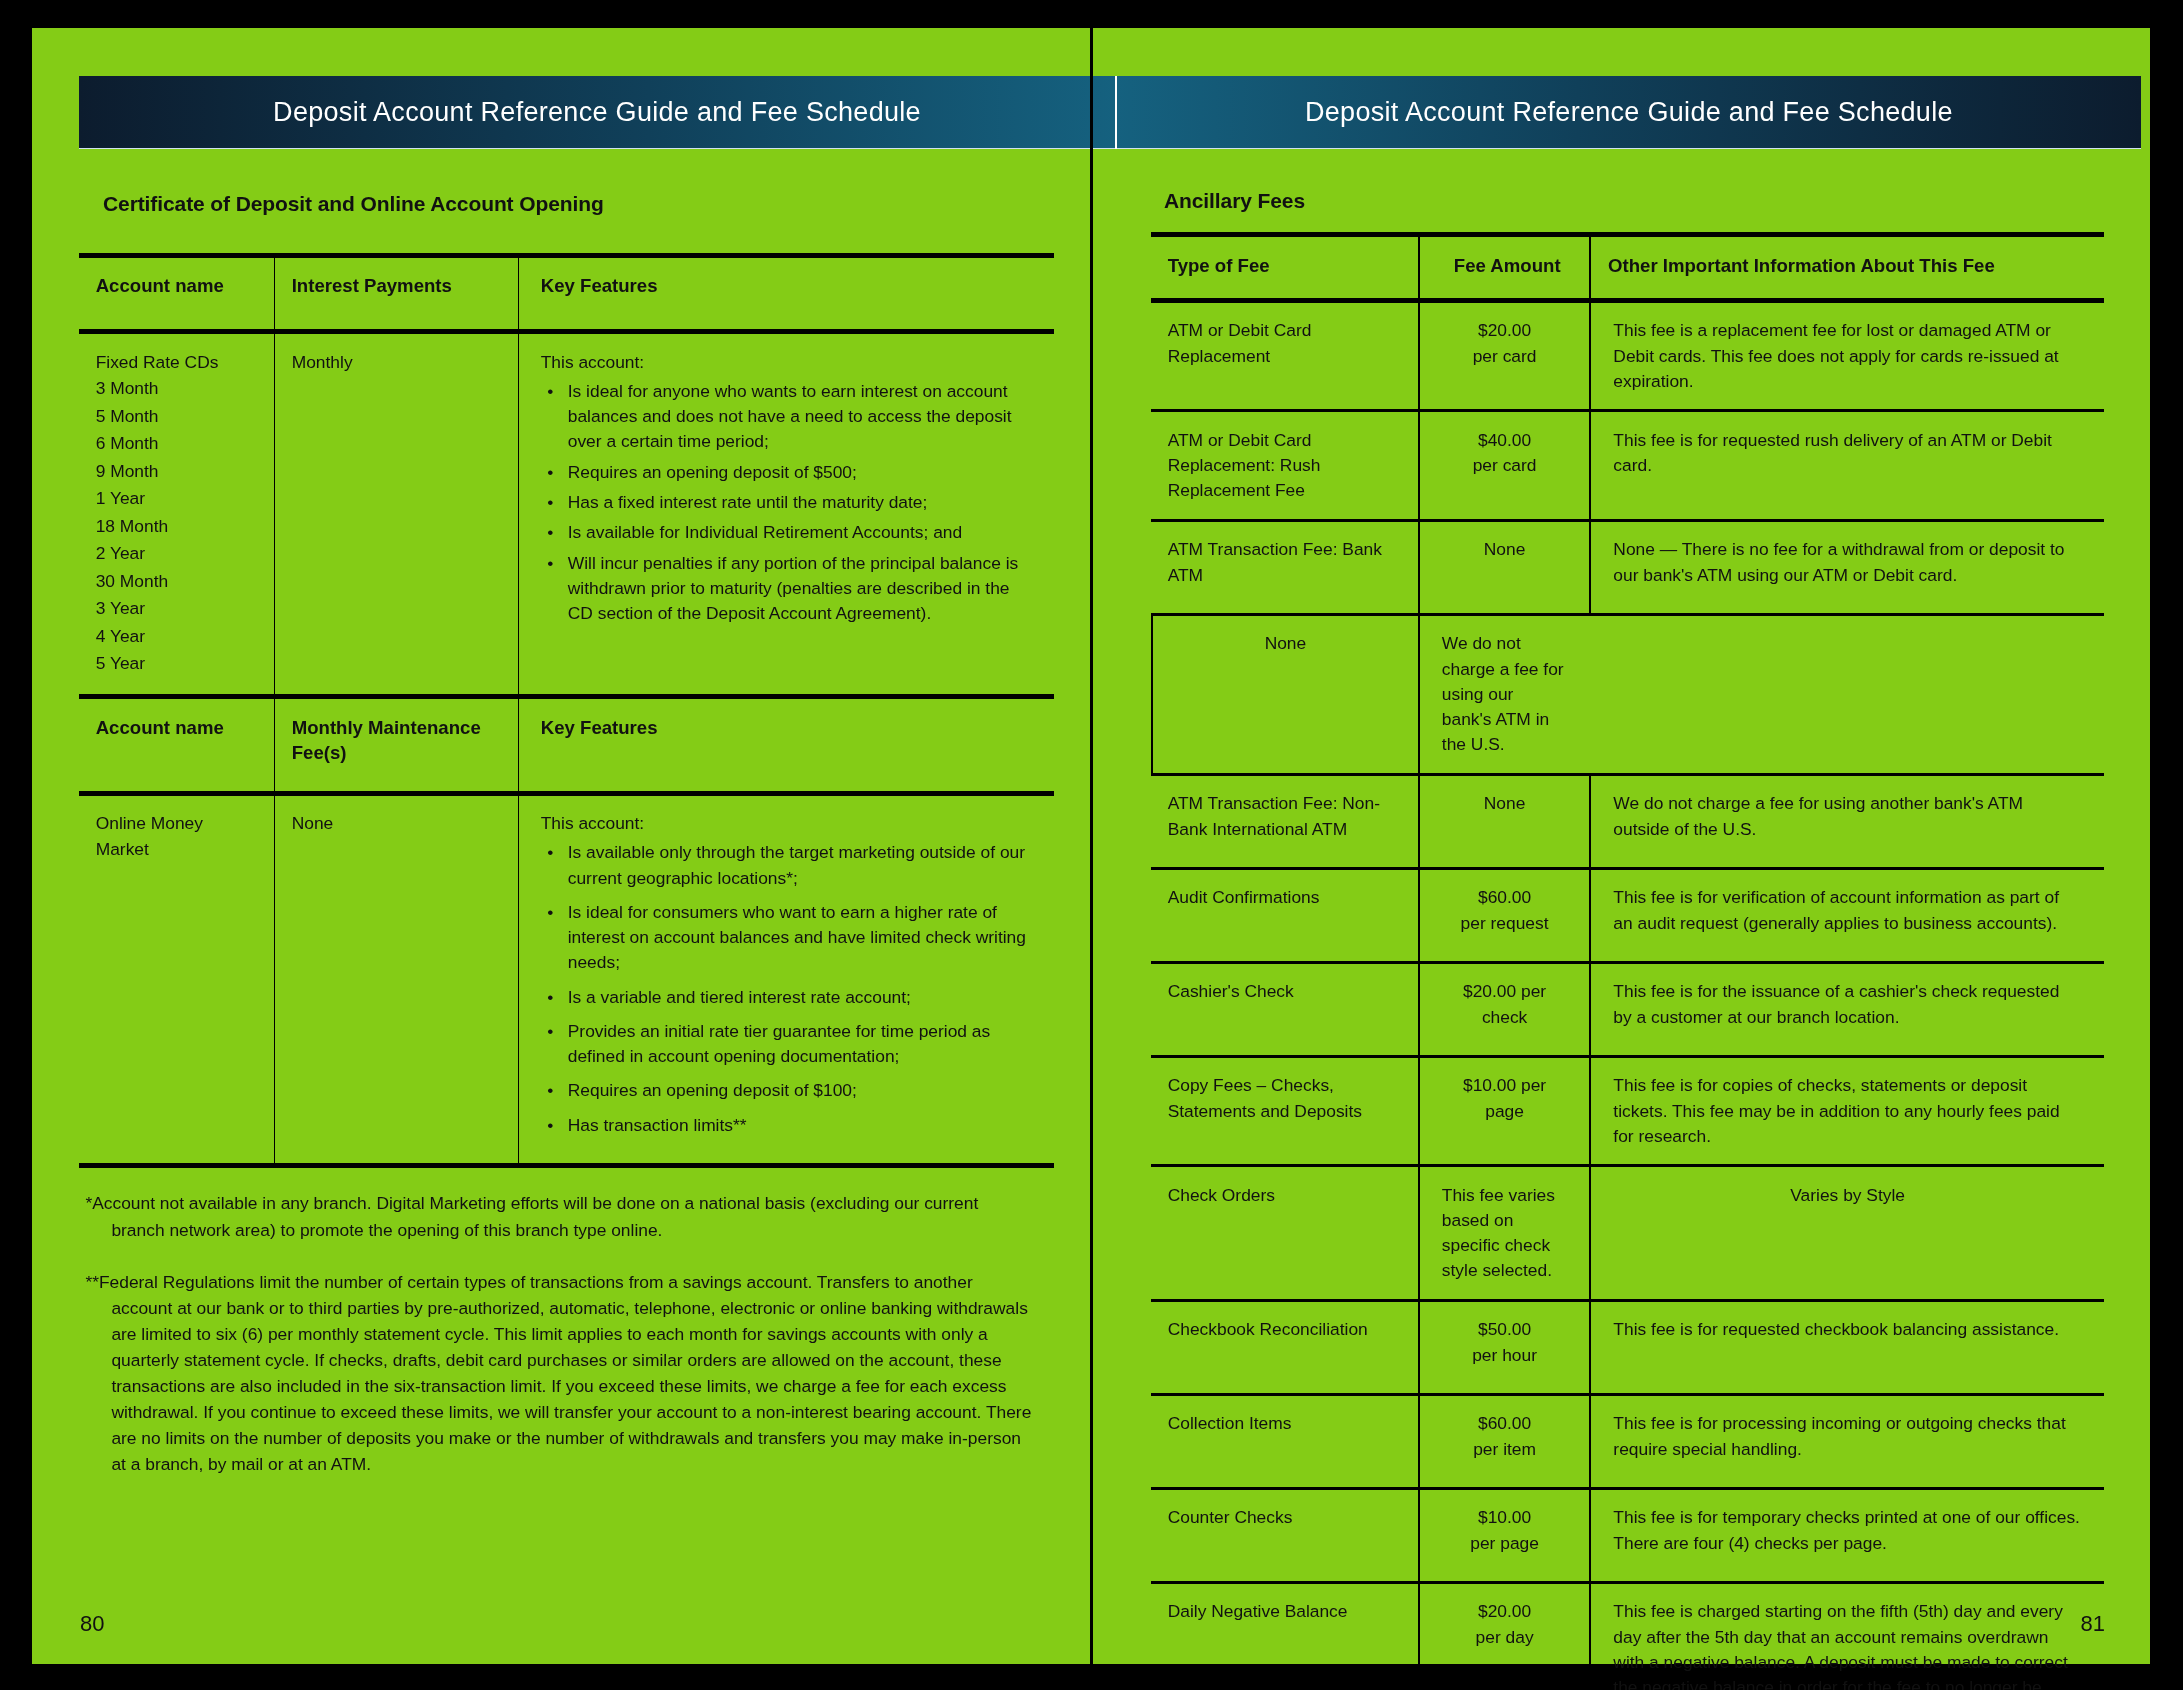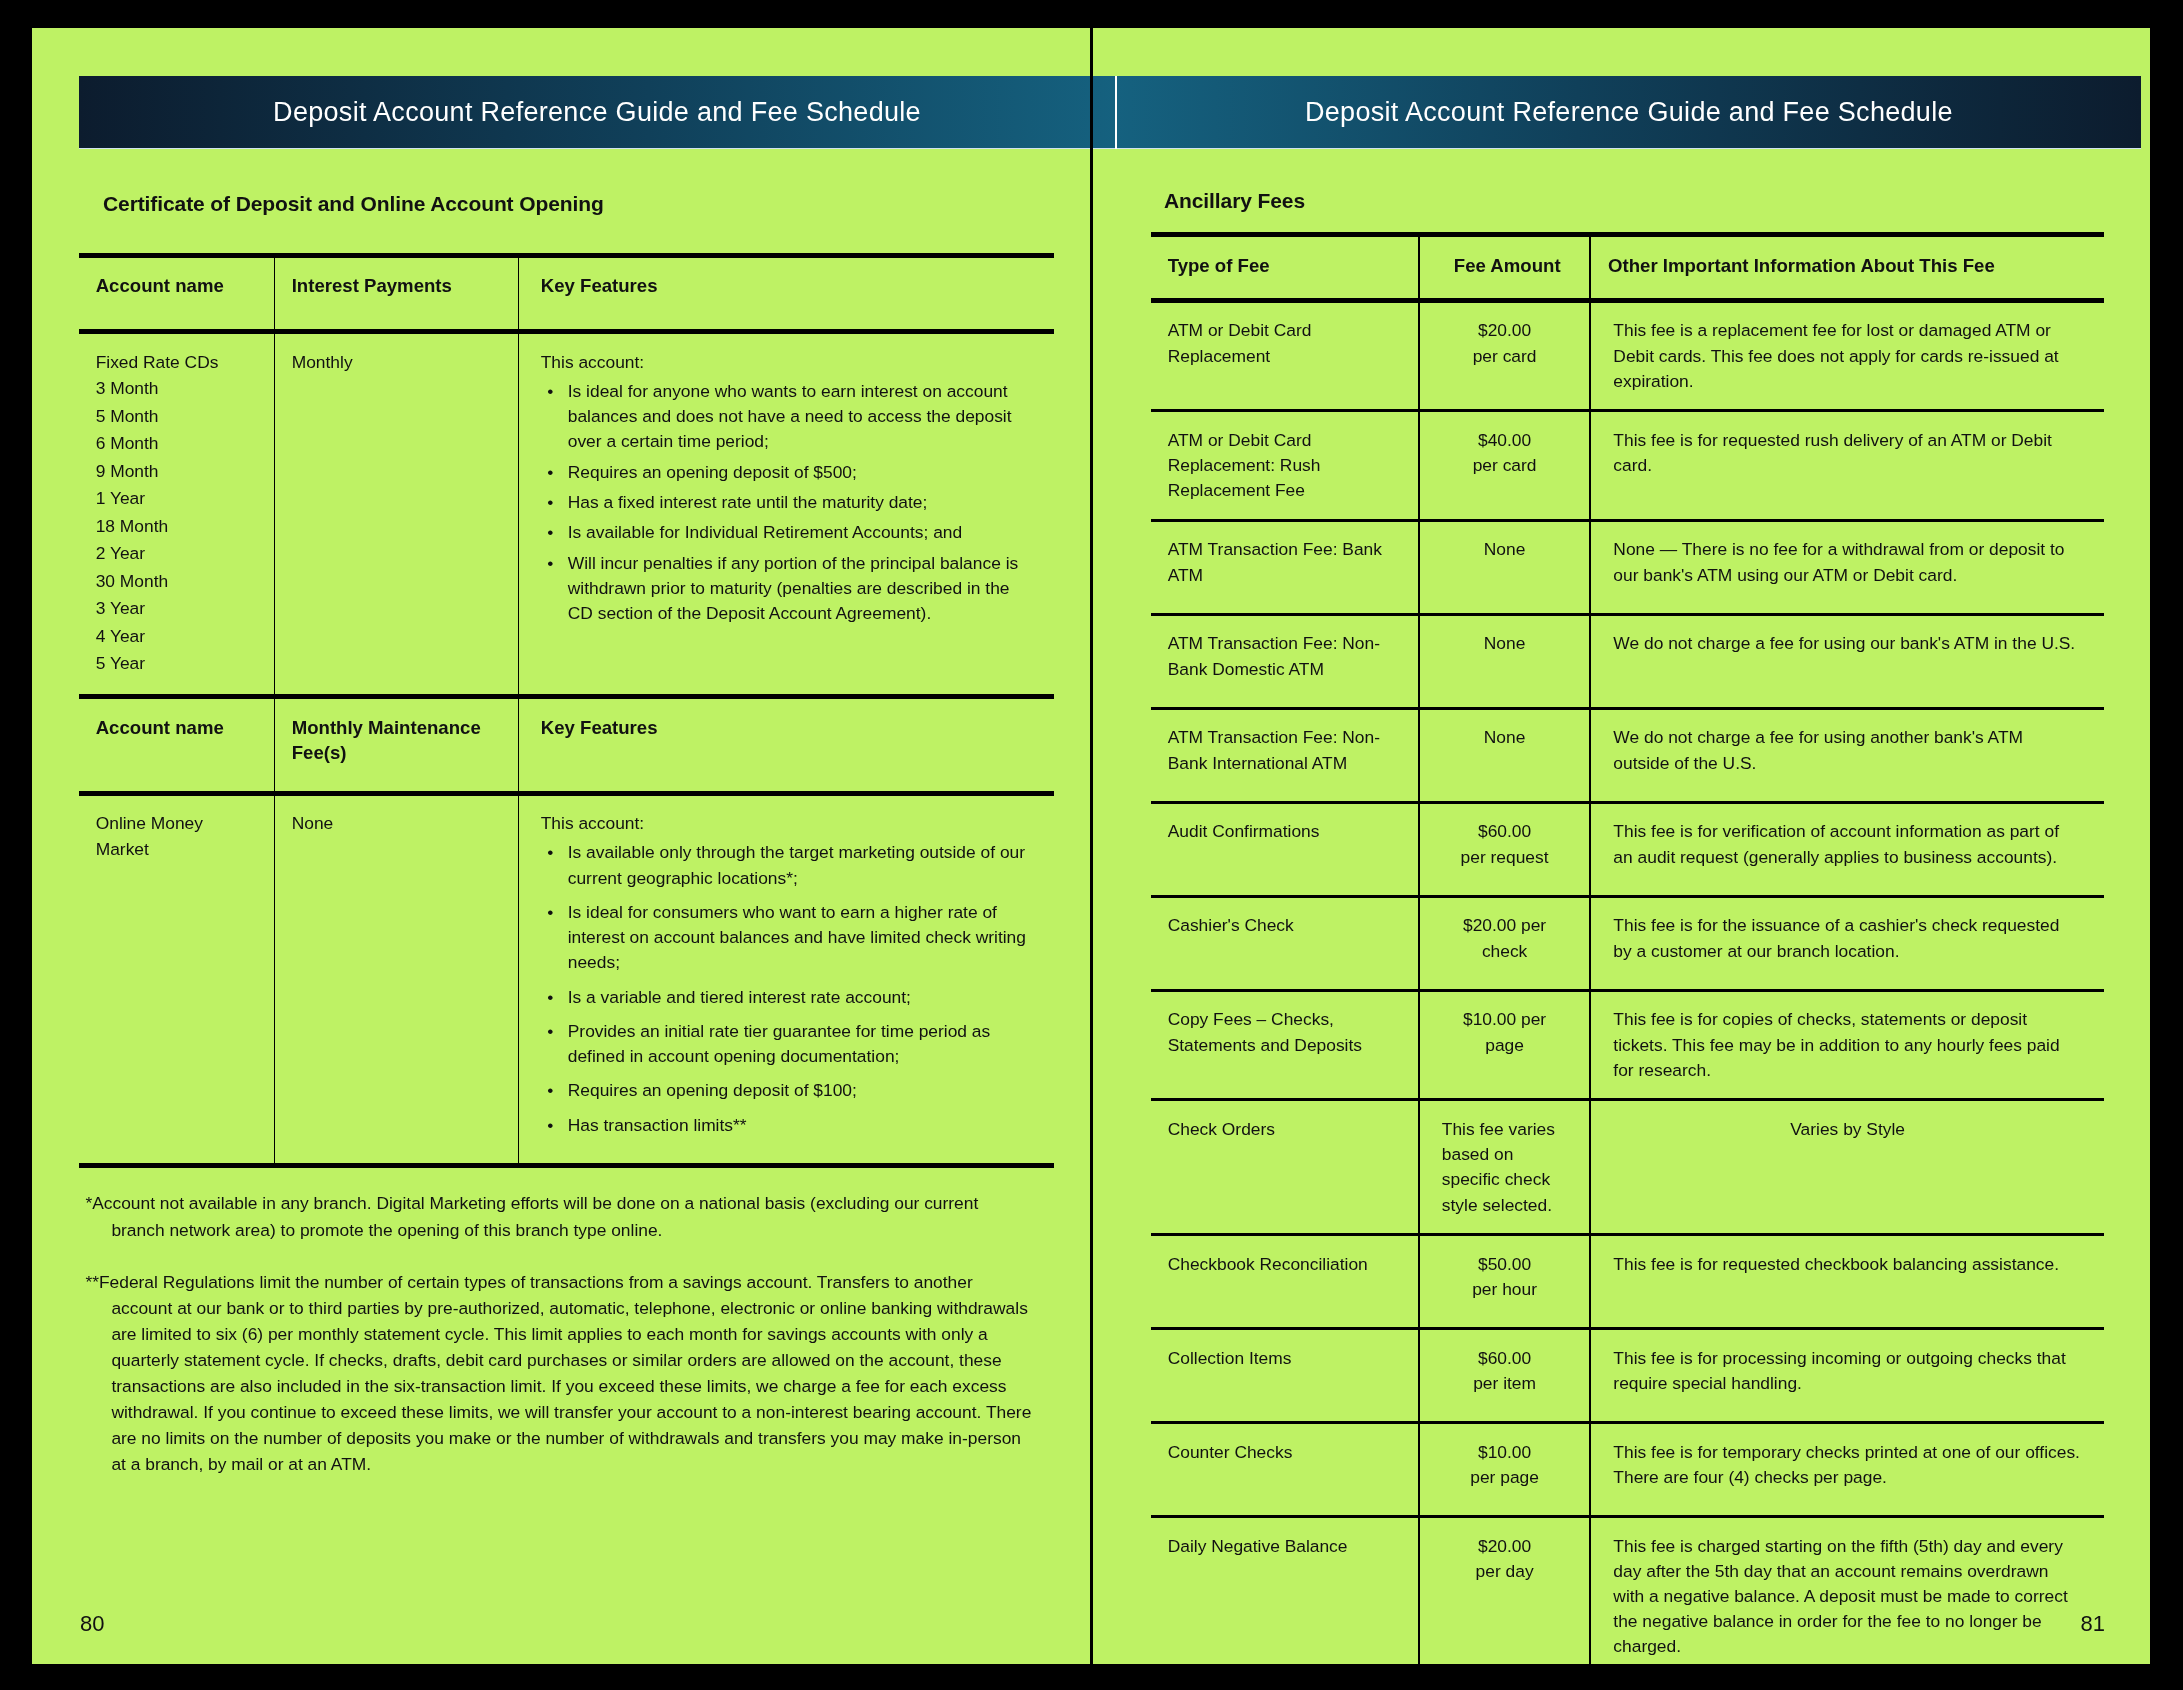--- a/index.html
+++ b/index.html
@@ -1,18 +1,18 @@
 <!DOCTYPE html>
 <html style="font-size:10.3px"><head>
 <meta charset="utf-8">
 <style>
   html,body{margin:0;padding:0;background:#000;}
   .canvas{position:relative;width:2183px;height:1691px;background:#000;overflow:hidden;
           font-family:"Liberation Sans", sans-serif;color:#111;}
-  .spread{position:absolute;left:32px;top:28px;width:2118px;height:1636px;background:#bef264;}
+  .spread{position:absolute;left:32px;top:28px;width:2118px;height:1636px;background:#84cc16;}
 
   
   .banner{position:absolute;left:47px;top:48px;width:2062px;height:73px;display:flex;z-index:2;}
   .banner-half{height:100%;display:flex;align-items:center;justify-content:center;
                border-bottom:1.9px solid #cfe2ee;box-sizing:border-box;}
   .banner-left{width:1036px;background:linear-gradient(90deg,#0c1c2e 0%,#10405a 55%,#15617f 100%);}
   .banner-gap{width:1.9px;background:#fff;}
   .banner-right{width:1024px;background:linear-gradient(90deg,#15617f 0%,#10405a 45%,#0c1c2e 100%);}
   .banner-title{color:#fff;font-size:27px;letter-spacing:0.3px;white-space:nowrap;}
 
@@ -176,21 +176,20 @@
               <div class="fcell c3">This fee is for requested rush delivery of an ATM or Debit card.</div>
             </div>
 
             <div class="frow">
               <div class="fcell c1">ATM Transaction Fee: Bank ATM</div>
               <div class="fcell c2">None</div>
               <div class="fcell c3">None — There is no fee for a withdrawal from or deposit to our bank's ATM using our ATM or Debit card.</div>
             </div>
 
             <div class="frow">
-              <div class="fcell c1">ATM Transaction Fee: Non-Bank Domestic ATM</div>
               <div class="fcell c2">None</div>
               <div class="fcell c3">We do not charge a fee for using our bank's ATM in the U.S.</div>
             </div>
 
             <div class="frow">
               <div class="fcell c1">ATM Transaction Fee: Non-Bank International ATM</div>
               <div class="fcell c2">None</div>
               <div class="fcell c3">We do not charge a fee for using another bank's ATM outside of the U.S.</div>
             </div>
 

